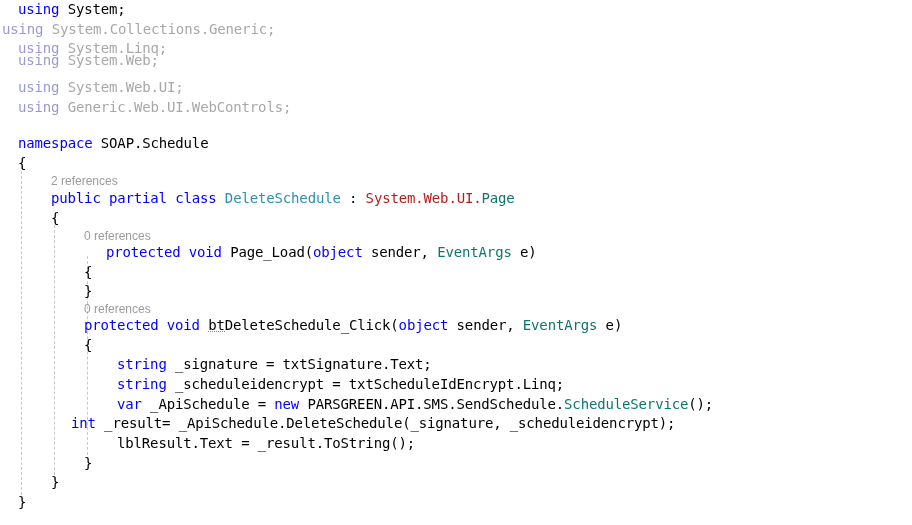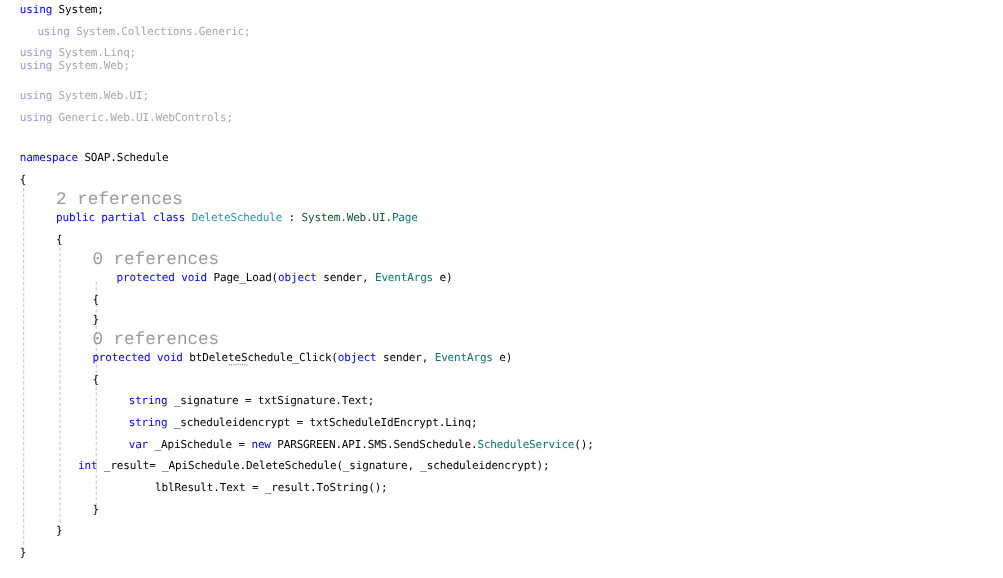--- a/index.html
+++ b/index.html
@@ -30,43 +30,43 @@
   }
 
   
   .line {
     position: absolute;
     left: 0;
     height: 19.5px;
     line-height: 19.5px;
     white-space: pre;
     font-family: "DejaVu Sans Mono", monospace;
-    font-size: 10px;
+    font-size: 14px;
     letter-spacing: -0.15px;
     color: #000000;
   }
 
   
   .codelens {
     position: absolute;
     height: 15px;
     line-height: 15px;
     white-space: pre;
-    font-family: Liberation Mono, monospace;
-    font-size: 16px;
+    font-family: Liberation Sans, sans-serif;
+    font-size: 12px;
     color: #9b9b9b;
     cursor: pointer;
   }
 
   
   .kw      { color: #0000ff; }
   .type    { color: #2b91af; }
   .type2   { color: #0f766e; }
   .plain   { color: #000000; }
-  .ns-gray { color: #14532d; }
+  .ns-gray { color: #b91c1c; }
 
   
   .faded .kw    { color: #9a9ad0; }
   .faded .plain { color: #a8a8a8; }
 
   
   .qa-hint {
     position: absolute;
     height: 0;
     border-bottom: 1.5px dotted #8a8a8a;
@@ -77,39 +77,39 @@
 <body>
 
 <div id="editor">
   <div id="guides">
       <div class="guide" style="left: 21px; top: 166px; height: 334px;"></div>
       <div class="guide" style="left: 54px; top: 220px; height: 260px;"></div>
       <div class="guide" style="left: 87px; top: 256px; height: 204px;"></div>
     </div>
   <div id="lines">
       <div class="line" style="top: 0px; padding-left: 18px;"><span class="kw">using </span><span class="plain">System;</span></div>
-      <div class="line faded" style="top: 19.5px; padding-left: 34px;"><span class="kw">using </span><span class="plain">System.Collections.Generic;</span></div>
+      <div class="line faded" style="top: 19.5px; padding-left: 2px;"><span class="kw">using </span><span class="plain">System.Collections.Generic;</span></div>
       <div class="line faded" style="top: 39px; padding-left: 18px;"><span class="kw">using </span><span class="plain">System.Linq;</span></div>
       <div class="line faded" style="top: 51px; padding-left: 18px;"><span class="kw">using </span><span class="plain">System.Web;</span></div>
       <div class="line faded" style="top: 78px; padding-left: 18px;"><span class="kw">using </span><span class="plain">System.Web.UI;</span></div>
       <div class="line faded" style="top: 97.5px; padding-left: 18px;"><span class="kw">using </span><span class="plain">Generic.Web.UI.WebControls;</span></div>
       <div class="line" style="top: 134px; padding-left: 18px;"><span class="kw">namespace </span><span class="plain">SOAP.Schedule</span></div>
       <div class="line" style="top: 153.5px; padding-left: 18px;"><span class="plain">{</span></div>
       <div class="line" style="top: 189px; padding-left: 51px;"><span class="kw">public partial class </span><span class="type">DeleteSchedule</span><span class="plain"> : </span><span class="ns-gray">System.Web.UI.</span><span class="type2">Page</span></div>
       <div class="line" style="top: 208.5px; padding-left: 51px;"><span class="plain">{</span></div>
       <div class="line" style="top: 243px; padding-left: 106px;"><span class="kw">protected void </span><span class="plain">Page_Load(</span><span class="kw">object</span><span class="plain"> sender, </span><span class="type2">EventArgs</span><span class="plain"> e)</span></div>
       <div class="line" style="top: 262.5px; padding-left: 84px;"><span class="plain">{</span></div>
       <div class="line" style="top: 282px; padding-left: 84px;"><span class="plain">}</span></div>
       <div class="line" style="top: 316px; padding-left: 84px;"><span class="kw">protected void </span><span class="plain">btDeleteSchedule_Click(</span><span class="kw">object</span><span class="plain"> sender, </span><span class="type2">EventArgs</span><span class="plain"> e)</span></div>
       <div class="line" style="top: 335.5px; padding-left: 84px;"><span class="plain">{</span></div>
       <div class="line" style="top: 355px; padding-left: 117px;"><span class="kw">string</span><span class="plain"> _signature = txtSignature.Text;</span></div>
       <div class="line" style="top: 375px; padding-left: 117px;"><span class="kw">string</span><span class="plain"> _scheduleidencrypt = txtScheduleIdEncrypt.Linq;</span></div>
       <div class="line" style="top: 394.5px; padding-left: 117px;"><span class="kw">var</span><span class="plain"> _ApiSchedule = </span><span class="kw">new</span><span class="plain"> PARSGREEN.API.SMS.SendSchedule.</span><span class="type2">ScheduleService</span><span class="plain">();</span></div>
       <div class="line" style="top: 414px; padding-left: 71px;"><span class="kw">int</span><span class="plain"> _result= _ApiSchedule.DeleteSchedule(_signature, _scheduleidencrypt);</span></div>
-      <div class="line" style="top: 434px; padding-left: 117px; margin-left: 24px;"><span class="plain">lblResult.Text = _result.ToString();</span></div>
+      <div class="line" style="top: 434px; padding-left: 117px;"><span class="plain">lblResult.Text = _result.ToString();</span></div>
       <div class="line" style="top: 453.5px; padding-left: 84px;"><span class="plain">}</span></div>
       <div class="line" style="top: 473px; padding-left: 51px;"><span class="plain">}</span></div>
       <div class="line" style="top: 492.5px; padding-left: 18px;"><span class="plain">}</span></div>
     </div>
   <div id="lenses">
       <div class="codelens" style="top: 174px; left: 51px;">2 references</div>
       <div class="codelens" style="top: 229px; left: 84px;">0 references</div>
       <div class="codelens" style="top: 302px; left: 84px;">0 references</div>
     </div>
   <div id="hints">

